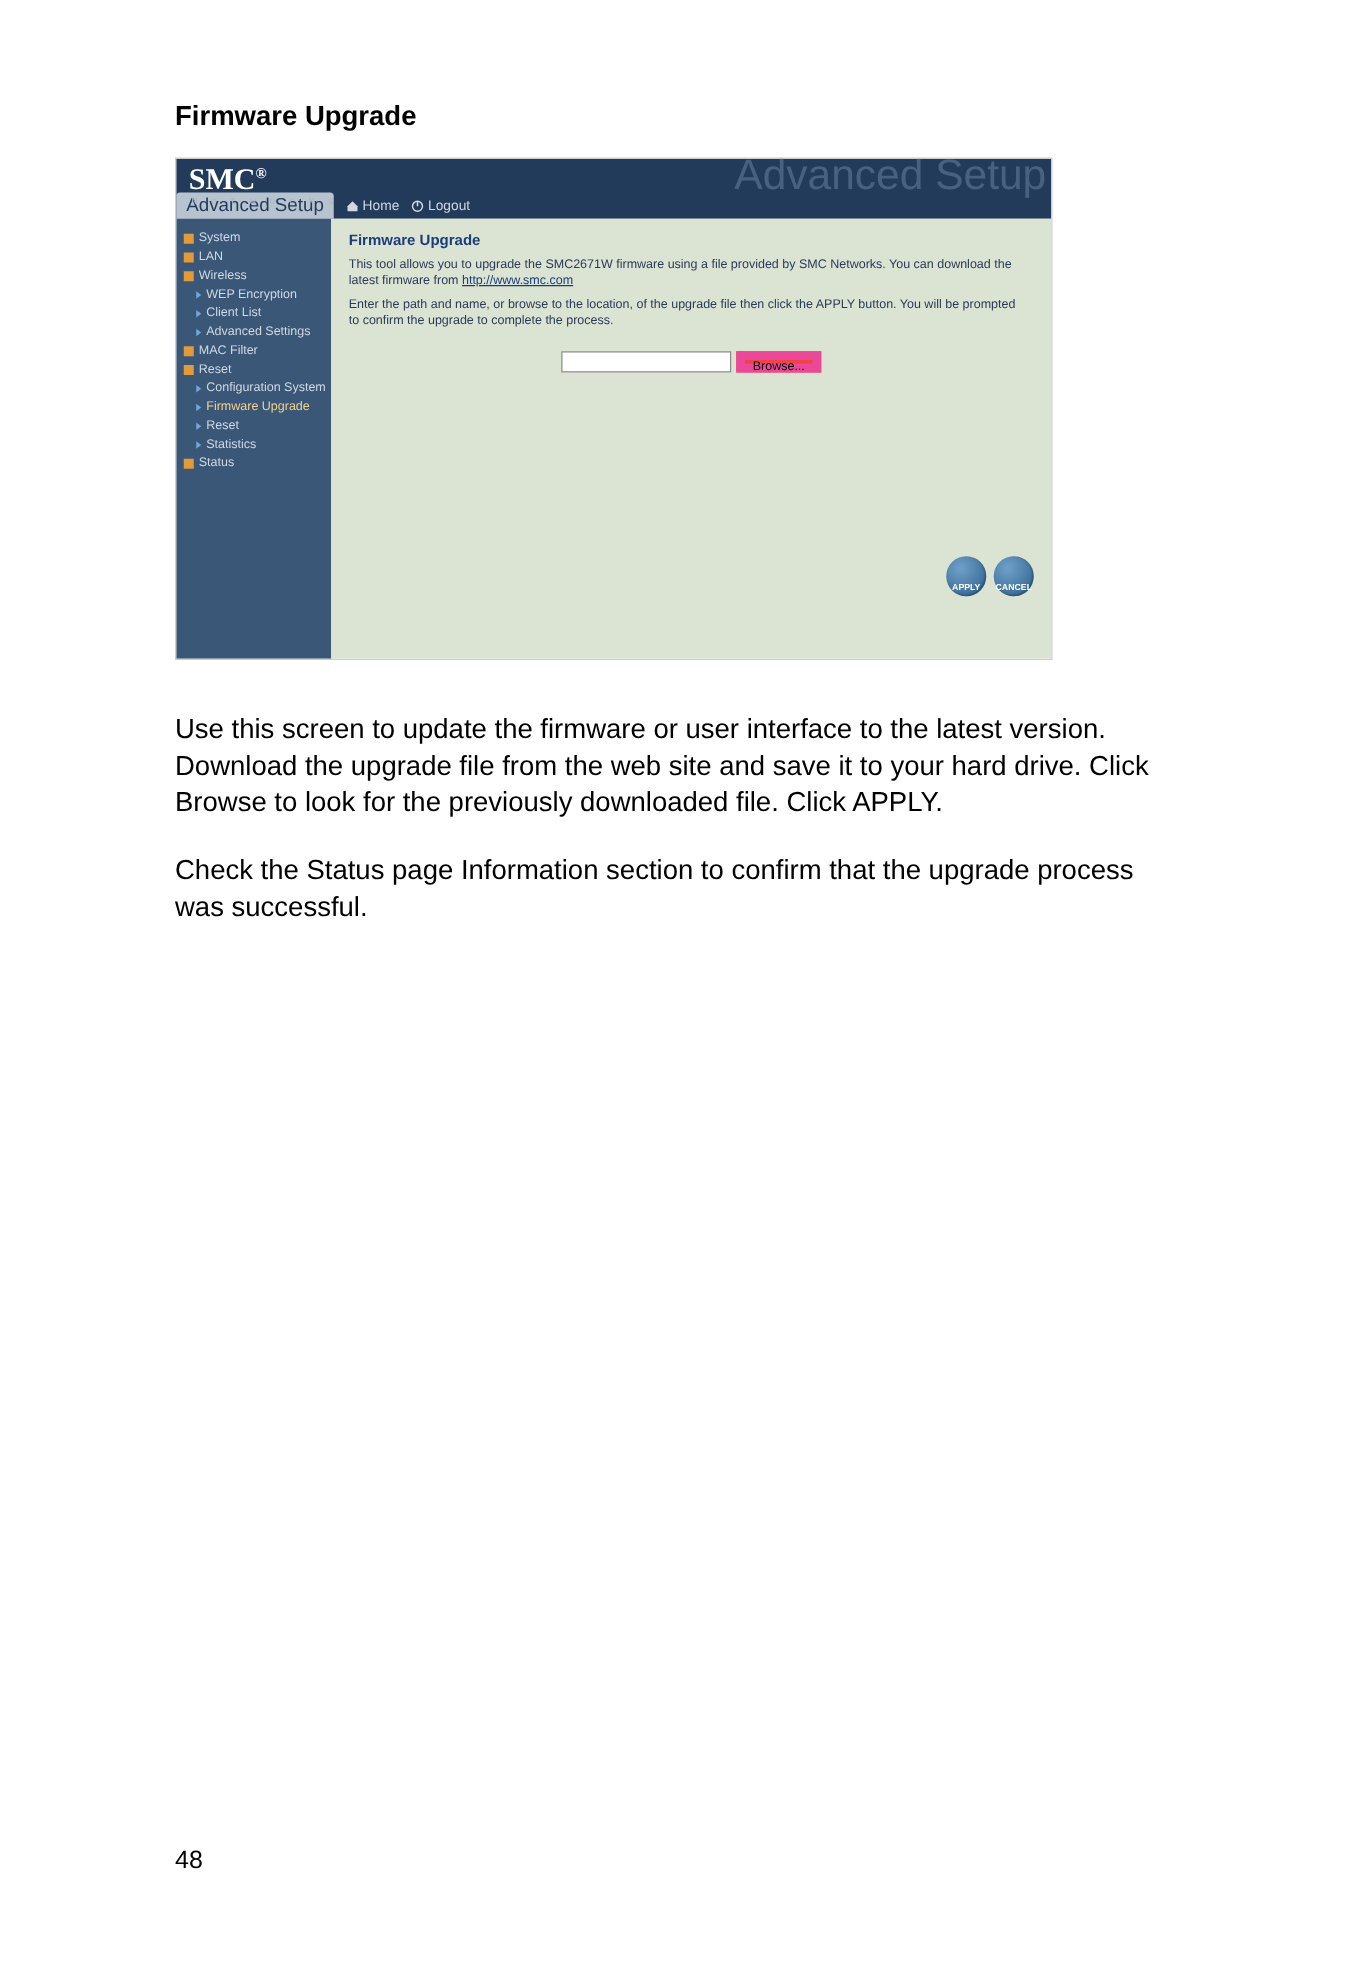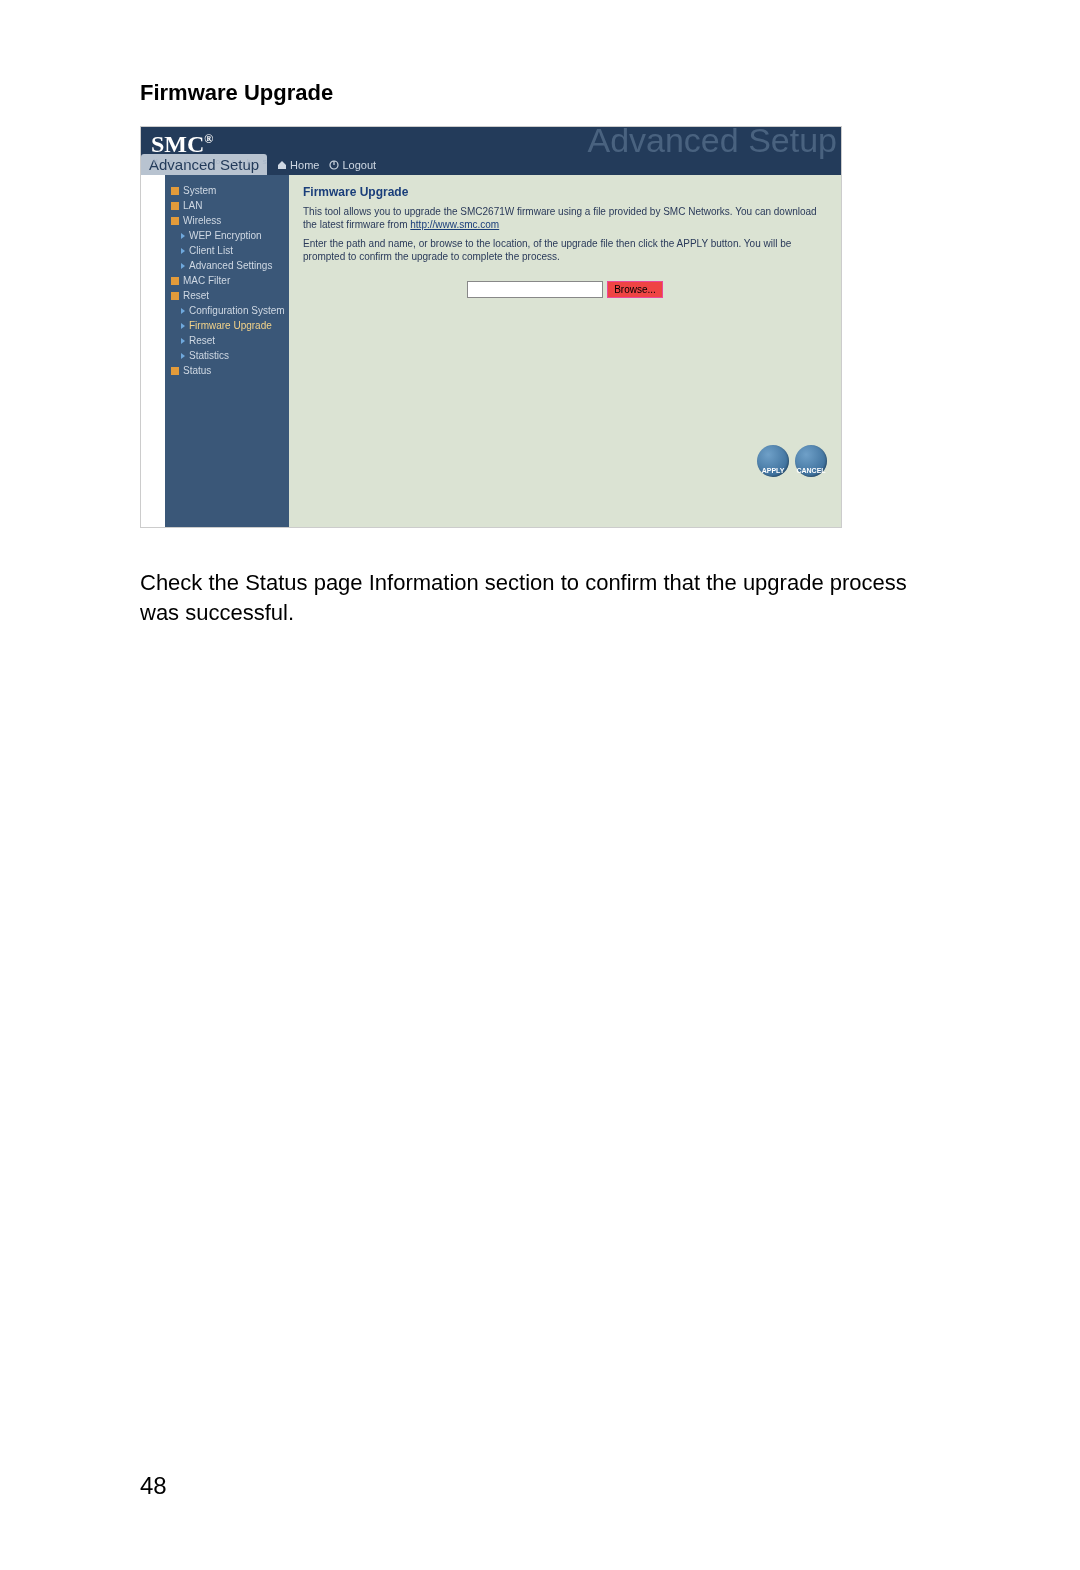--- a/index.html
+++ b/index.html
@@ -107,21 +107,20 @@
     display: flex;
     height: calc(100% - 48px);
   }
   .ss-sidebar {
     width: 116px;
     background: #3a5778;
     color: #cfd8e3;
     padding: 8px 4px;
     font-size: 10px;
     line-height: 1.5;
-    margin-left: 24px;
   }
   .nav-item {
     display: flex;
     align-items: center;
     gap: 4px;
     padding: 0 2px;
     white-space: nowrap;
   }
   .nav-bullet-folder {
     width: 8px; height: 8px;
@@ -168,21 +167,21 @@
     height: 15px;
     border: 1px solid #888;
     background: #fff;
     font-size: 10px;
     padding: 0 2px;
   }
   .ss-browse {
     height: 17px;
     font-size: 10px;
     background: #ef4444;
-    border: 1px solid #ec4899;
+    border: 7px solid #ec4899;
     padding: 0 6px;
     cursor: pointer;
   }
   .ss-actions {
     position: absolute;
     right: 14px;
     bottom: 50px;
     display: flex;
     gap: 6px;
   }
@@ -205,21 +204,21 @@
   .body-text {
     font-size: 22px;
     line-height: 1.35;
     color: #000;
     margin-bottom: 24px;
   }
   .page-number {
     position: absolute;
     left: 140px;
     bottom: 70px;
-    font-size: 24px;
+    font-size: 20px;
   }
 </style>
 </head>
 <body>
 
 <div class="page">
 
   <div class="section-title">Firmware Upgrade</div>
 
   <div class="screenshot">
@@ -320,16 +319,17 @@
         </div>
 
         <div class="ss-actions">
           <button class="round-btn">APPLY</button>
           <button class="round-btn">CANCEL</button>
         </div>
       </div>
     </div>
   </div>
 
+  <p class="body-text">Use this screen to update the firmware or user interface to the latest version. Download the upgrade file from the web site and save it to your hard drive. Click Browse to look for the previously downloaded file. Click APPLY.</p>
   <p class="body-text">Check the Status page Information section to confirm that the upgrade process was successful.</p>
 </div>
 
 <div class="page-number">48</div>
 
 </body></html>

